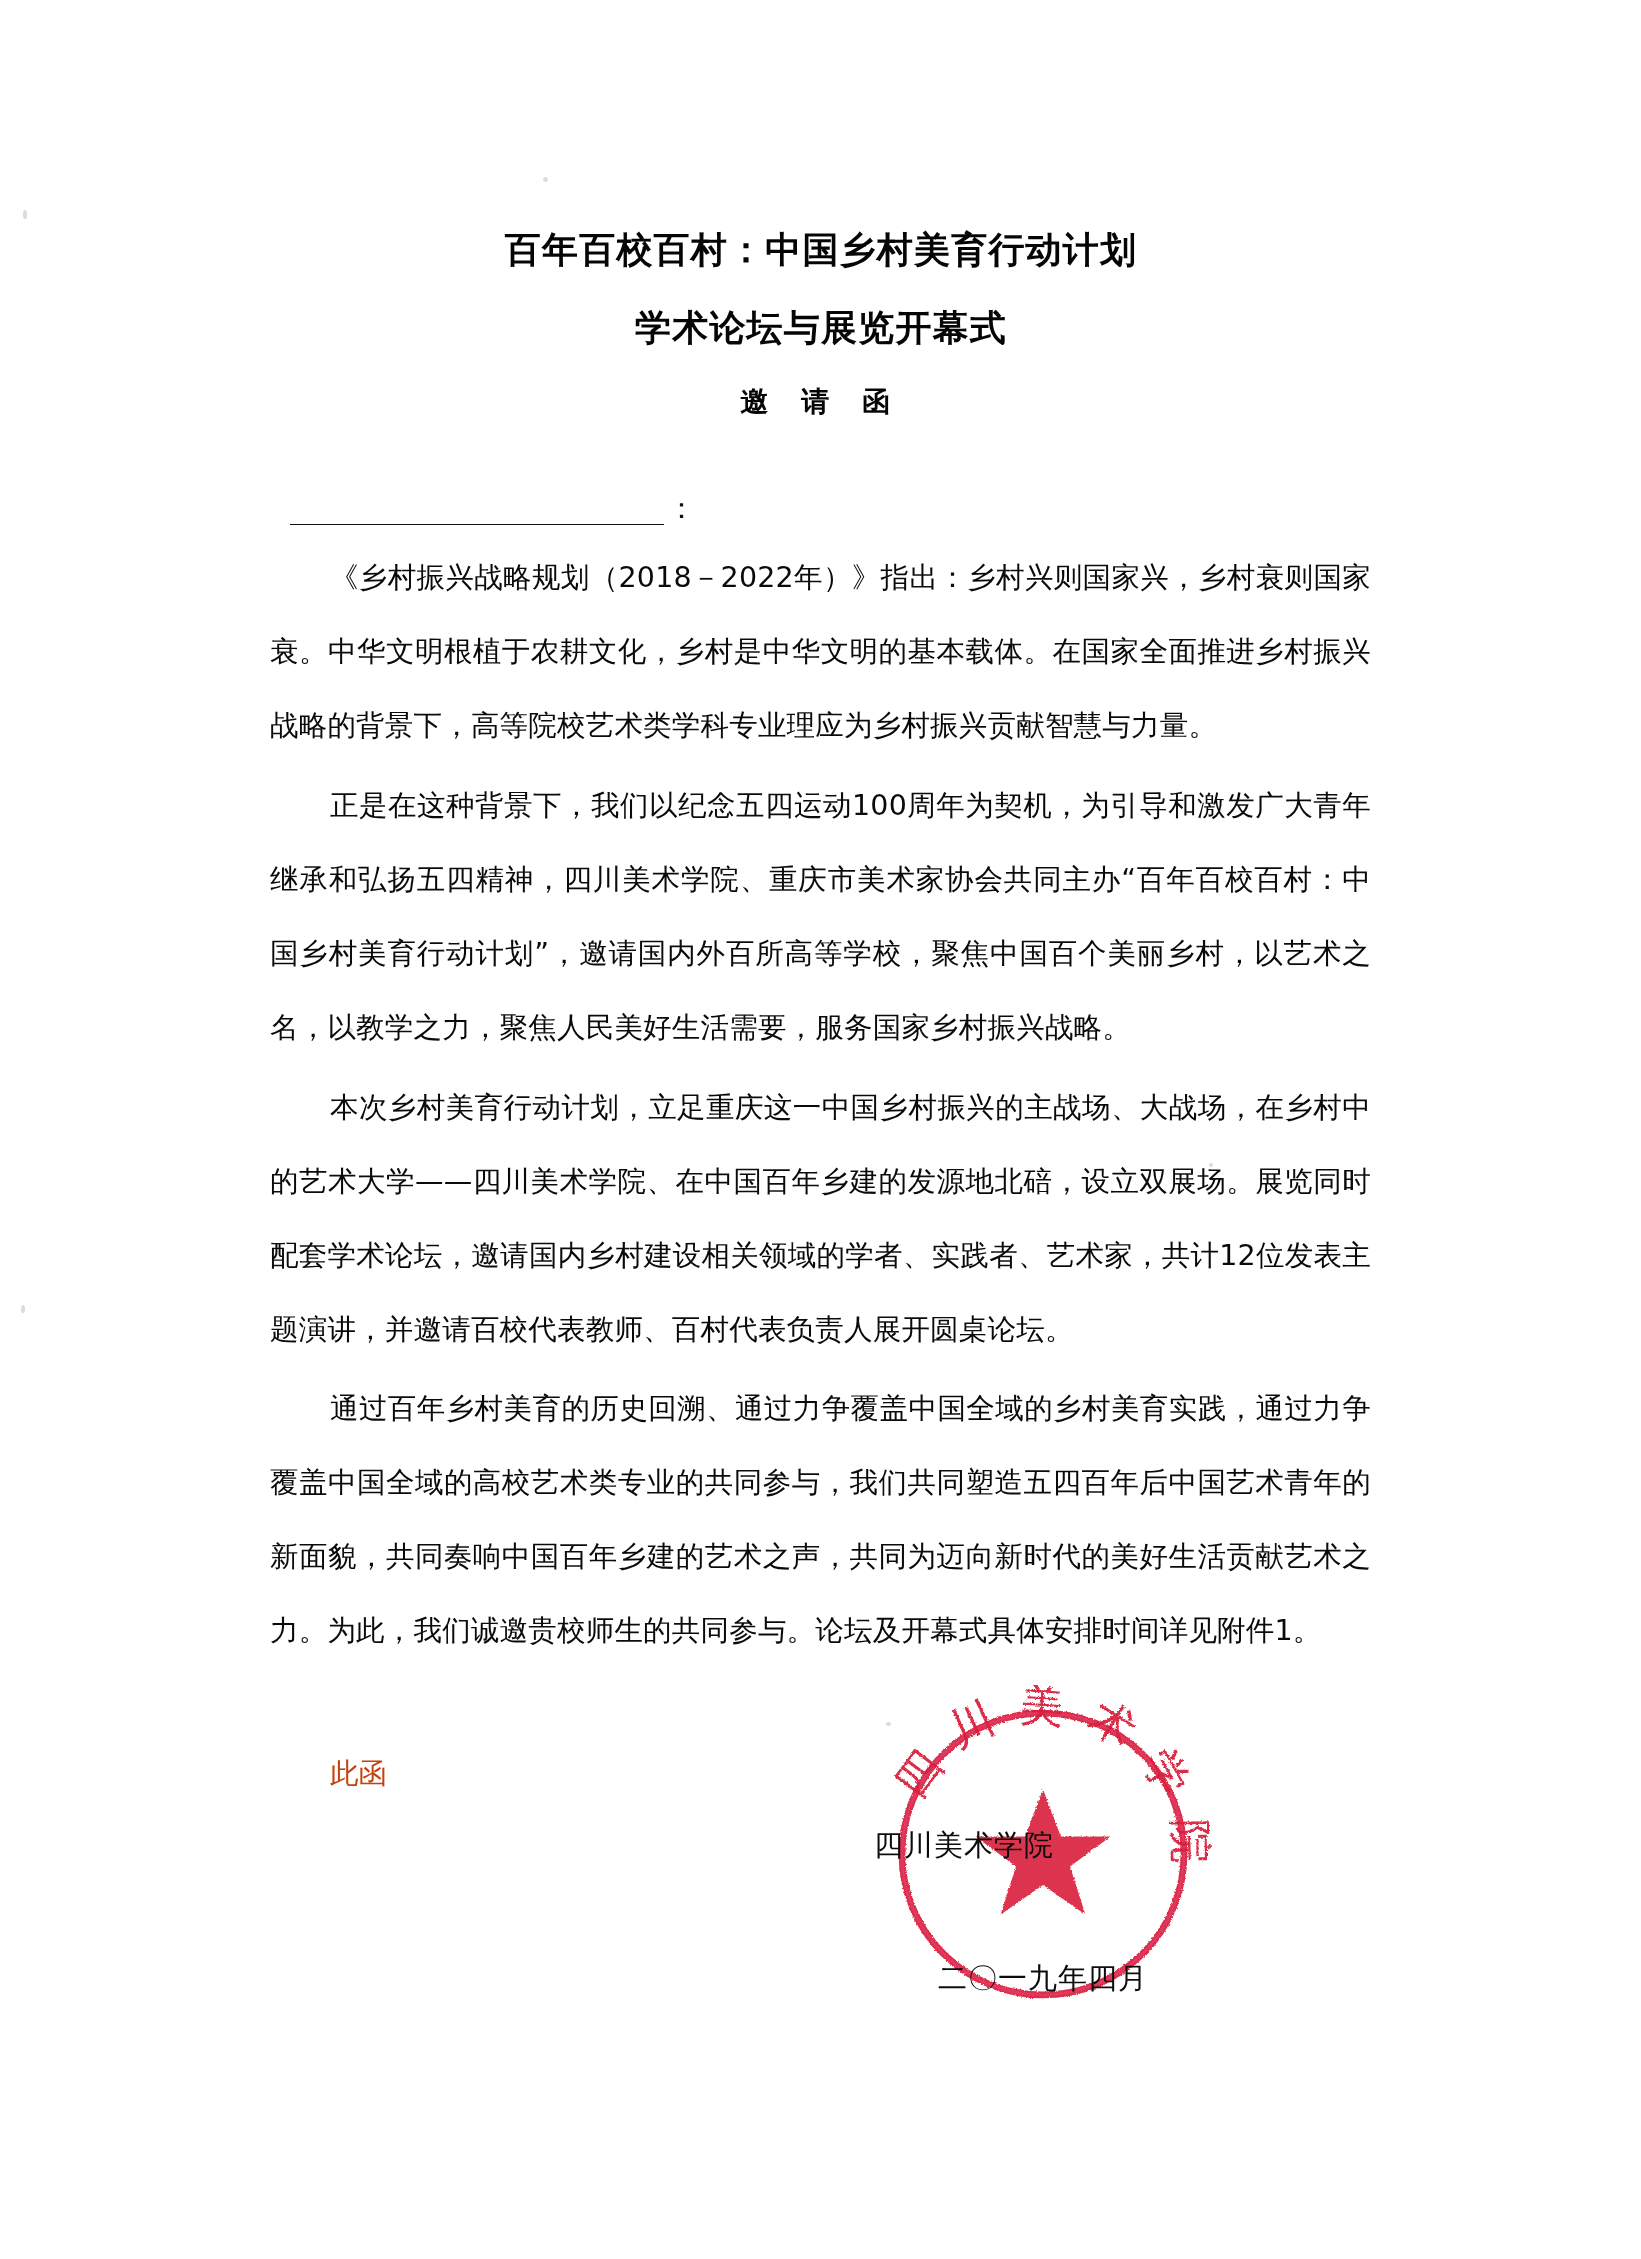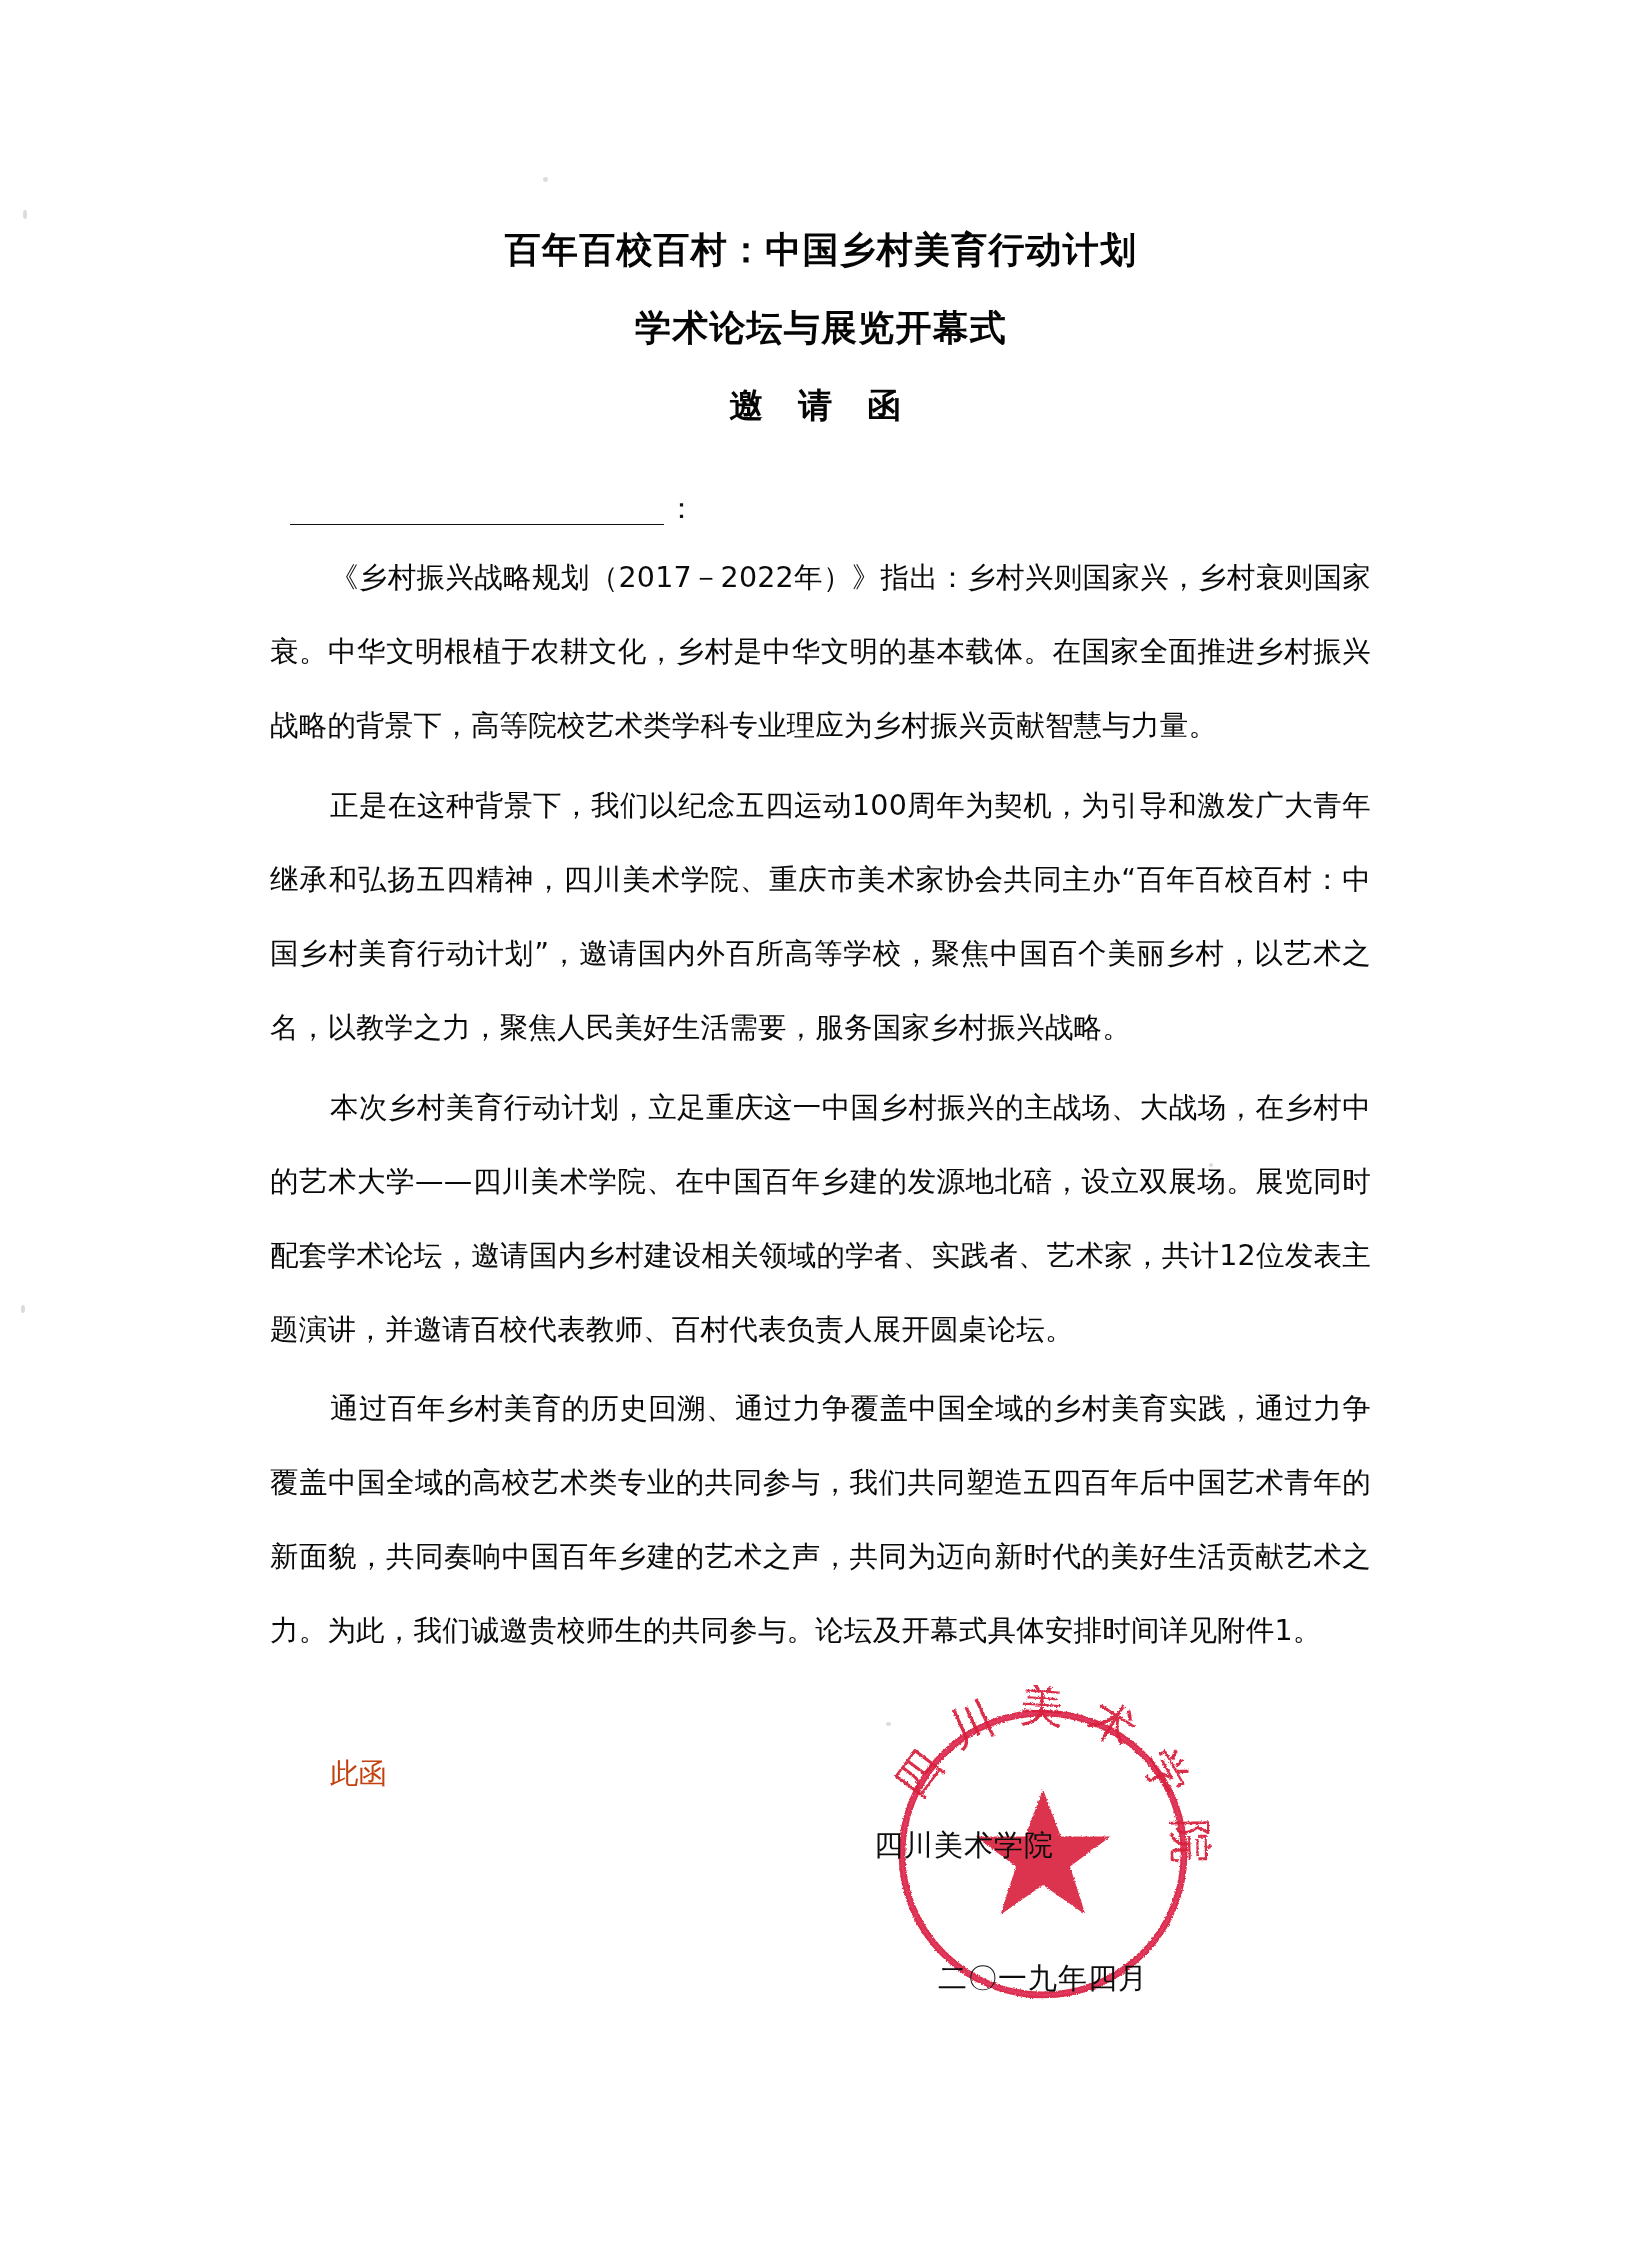--- a/index.html
+++ b/index.html
@@ -43,21 +43,21 @@
     font-family: "DejaVu Sans", "Liberation Sans", sans-serif;
     font-weight: bold;
     font-size: 36px;
     letter-spacing: 1.2px;
     color: #050505;
     line-height: 1.0;
     margin: 0 0 42px 0;
     white-space: nowrap;
   }
   .title-line.t3 {
-    font-size: 34px;
+    font-size: 28px;
     letter-spacing: 11.6px;
     margin-bottom: 0;
     text-align: center;
   }
   .salutation {
     position: absolute;
     left: 290px;
     top: 494px;
     width: 406px;
     display: flex;
@@ -159,21 +159,21 @@
       <div class="title-line t2">学术论坛与展览开幕式</div>
       <div class="title-line t3">邀 请 函</div>
     </div>
 
     <div class="salutation">
       <span class="sal-blank"></span>
       <span class="sal-colon">：</span>
     </div>
 
     <div class="body">
-      <p class="para">《乡村振兴战略规划（2017－2022年）》指出：乡村兴则国家兴，乡村衰则国家衰。中华文明根植于农耕文化，乡村是中华文明的基本载体。在国家全面推进乡村振兴战略的背景下，高等院校艺术类学科专业理应为乡村振兴贡献智慧与力量。</p>
+      <p class="para">《乡村振兴战略规划（2018－2022年）》指出：乡村兴则国家兴，乡村衰则国家衰。中华文明根植于农耕文化，乡村是中华文明的基本载体。在国家全面推进乡村振兴战略的背景下，高等院校艺术类学科专业理应为乡村振兴贡献智慧与力量。</p>
       <p class="para">正是在这种背景下，我们以纪念五四运动100周年为契机，为引导和激发广大青年继承和弘扬五四精神，四川美术学院、重庆市美术家协会共同主办“百年百校百村：中国乡村美育行动计划”，邀请国内外百所高等学校，聚焦中国百个美丽乡村，以艺术之名，以教学之力，聚焦人民美好生活需要，服务国家乡村振兴战略。</p>
       <p class="para">本次乡村美育行动计划，立足重庆这一中国乡村振兴的主战场、大战场，在乡村中的艺术大学——四川美术学院、在中国百年乡建的发源地北碚，设立双展场。展览同时配套学术论坛，邀请国内乡村建设相关领域的学者、实践者、艺术家，共计12位发表主题演讲，并邀请百校代表教师、百村代表负责人展开圆桌论坛。</p>
       <p class="para">通过百年乡村美育的历史回溯、通过力争覆盖中国全域的乡村美育实践，通过力争覆盖中国全域的高校艺术类专业的共同参与，我们共同塑造五四百年后中国艺术青年的新面貌，共同奏响中国百年乡建的艺术之声，共同为迈向新时代的美好生活贡献艺术之力。为此，我们诚邀贵校师生的共同参与。论坛及开幕式具体安排时间详见附件1。</p>
     </div>
 
     <div class="closing">此函</div>
 
     <div class="seal-wrap">
       <div class="seal-ring">
         <svg width="338" height="338" viewBox="0 0 350 350" aria-hidden="true">

